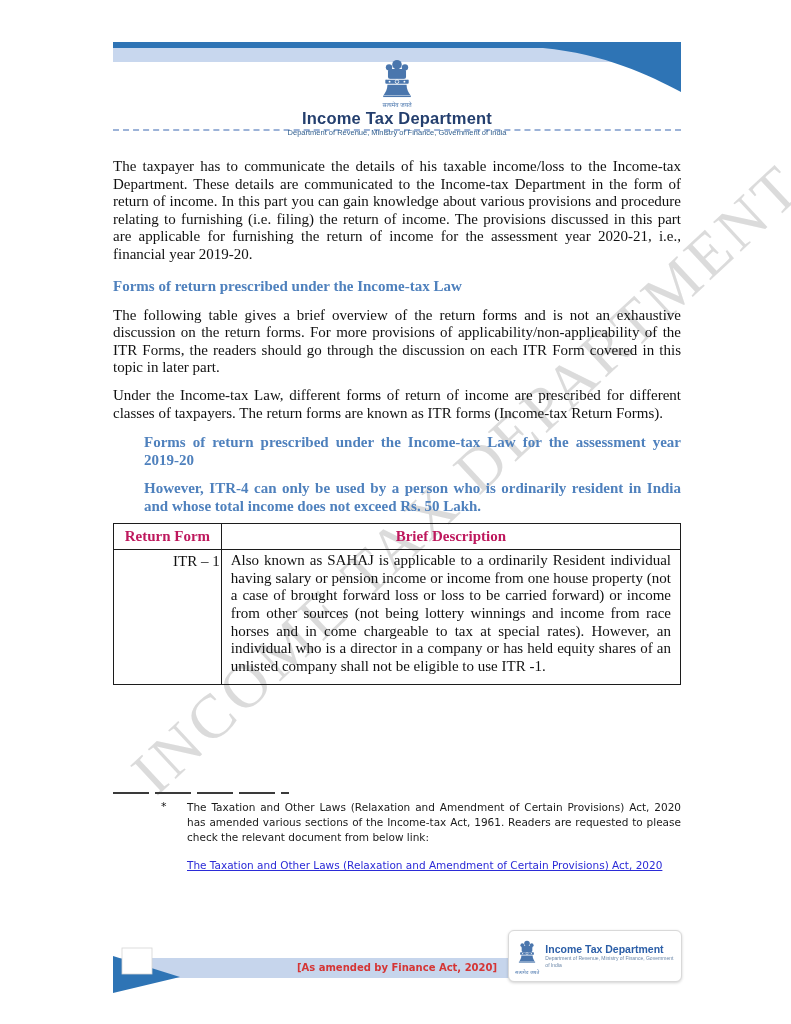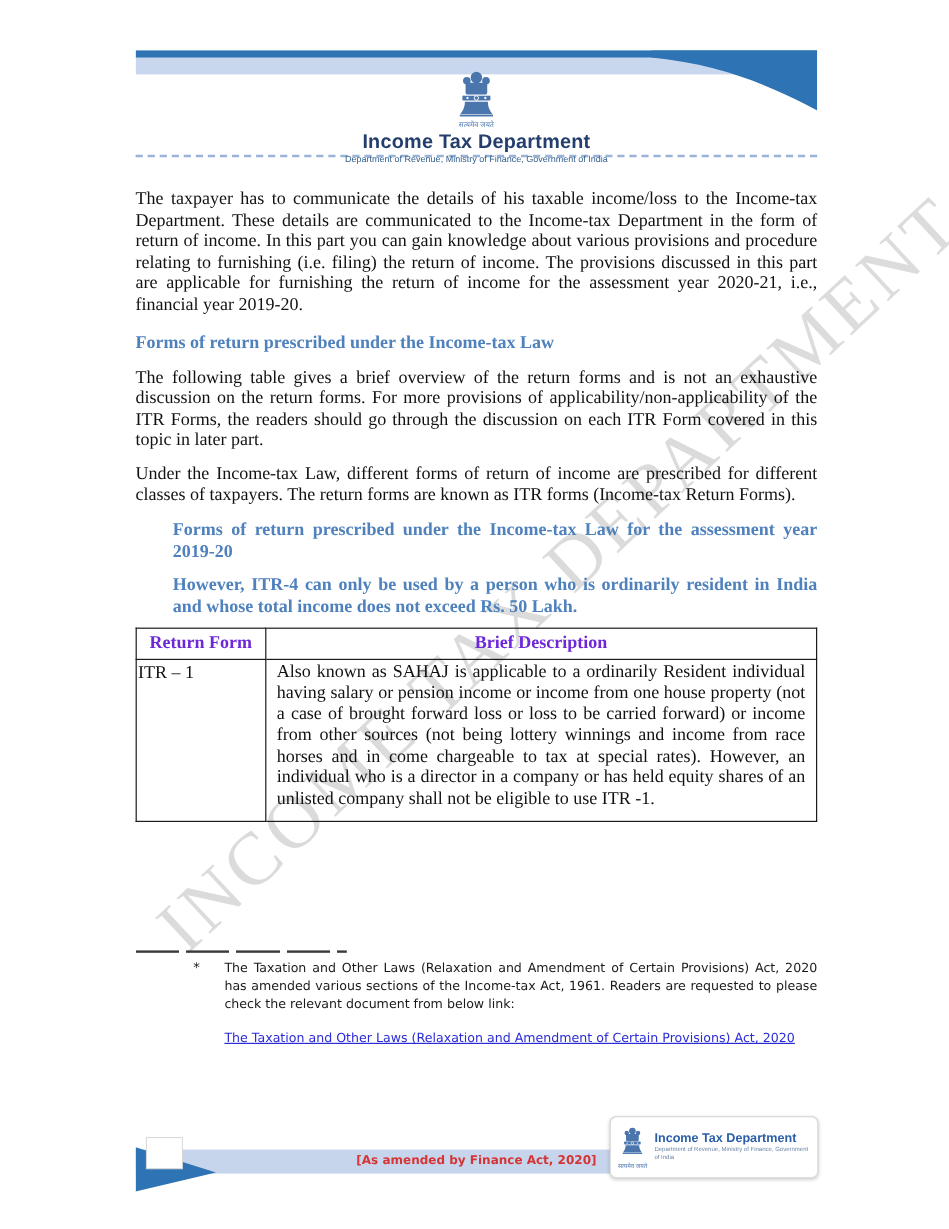--- a/index.html
+++ b/index.html
@@ -23,23 +23,23 @@
   .content{position:absolute;left:113px;top:133px;width:568px;z-index:2;}
   .doc-title{margin:22px 0 0 0;text-align:center;font-weight:bold;font-size:24px;
              color:#4e7fc4;letter-spacing:.5px;line-height:28px;}
   .doc-title .ast{color:#111;}
   .para{margin:25px 0 0 0;font-size:15px;line-height:17.6px;text-align:justify;}
   .para.tight{margin-top:10px;}
   .h-blue{margin:13px 0 0 0;font-weight:bold;color:#4f81bd;font-size:15px;line-height:18px;}
   .h-blue.just{text-align:justify;margin-top:11px;margin-left:31px;}
   table.itr{width:100%;border-collapse:collapse;margin-top:8px;}
   table.itr th,table.itr td{border:1.4px solid #1c1c1c;}
-  table.itr th{color:#6d28d9;font-size:15px;font-weight:bold;padding:4px 2px;}
+  table.itr th{color:#be185d;font-size:15px;font-weight:bold;padding:4px 2px;}
   th.col-form{width:19%;}
-  td.cell-form{text-align:left;vertical-align:top;font-size:15px;padding-top:3px;}
+  td.cell-form{text-align:right;vertical-align:top;font-size:15px;padding-top:3px;}
   td.cell-desc{font-size:15px;line-height:17.6px;text-align:justify;padding:2px 9px 9px 9px;}
   
   .footnote{position:absolute;left:113px;top:792px;width:568px;z-index:2;
             font-family:"DejaVu Sans",sans-serif;}
   .fn-rule{width:176px;height:2px;margin:0 0 6px 0;
            background:repeating-linear-gradient(to right,#3a3a3a 0 36px,transparent 36px 42px);}
   .fn-row{display:flex;margin-left:48px;}
   .fn-marker{width:26px;font-size:11px;flex:none;}
   .fn-body{flex:1;}
   .fn-text{font-size:10.5px;line-height:15px;text-align:justify;color:#1a1a1a;}

